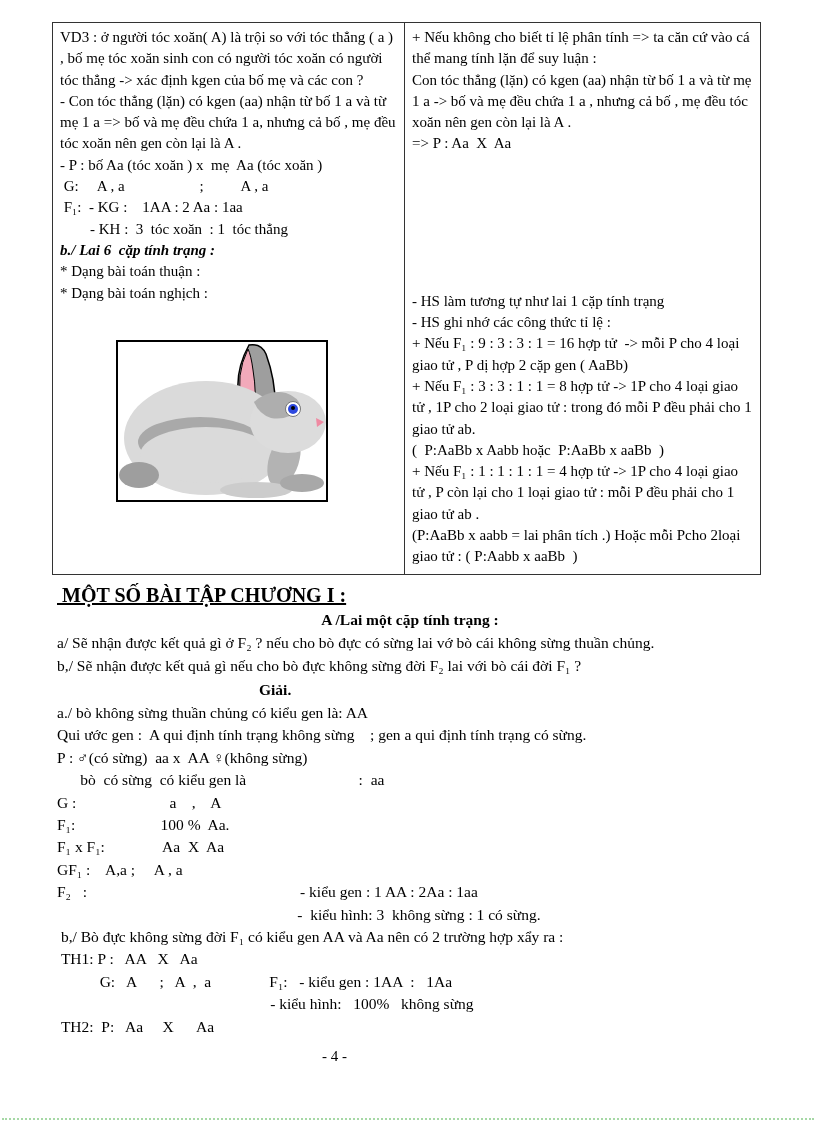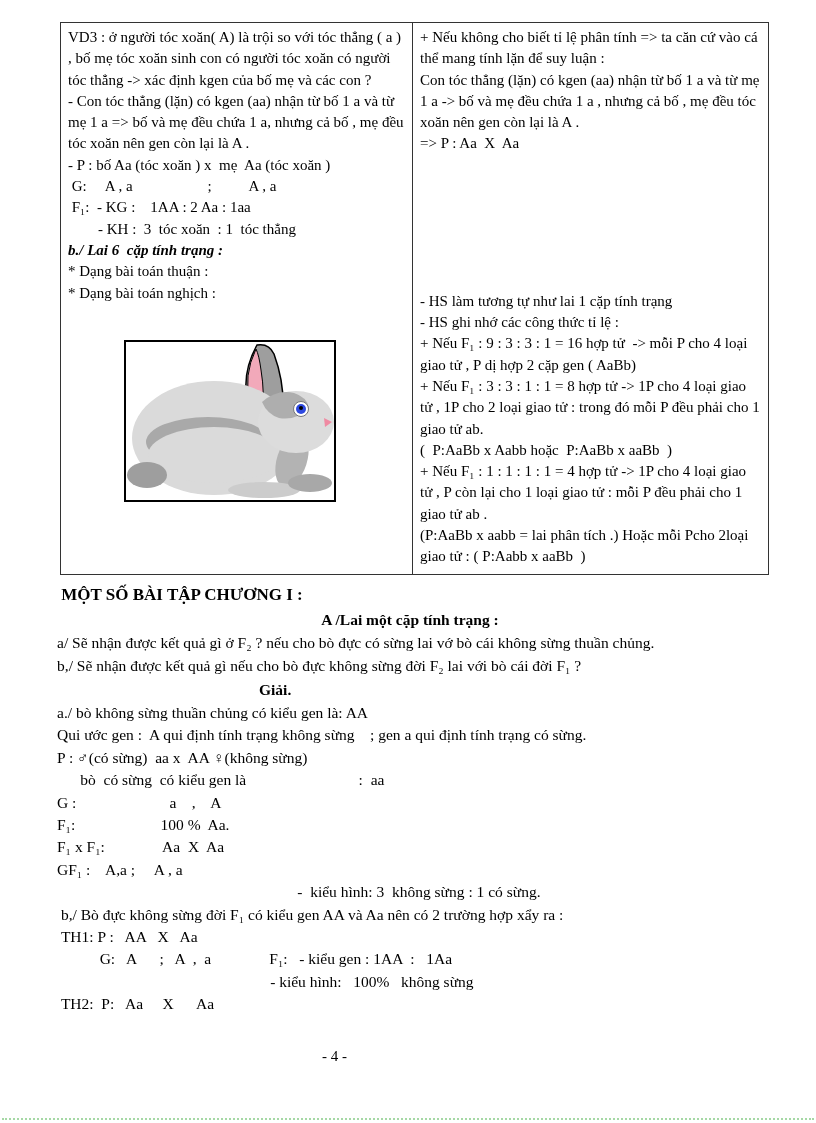--- a/index.html
+++ b/index.html
@@ -8,21 +8,21 @@
     position: relative;
     width: 816px; height: 1123px;
     margin: 0 auto;
     background: #ffffff;
     color: #000;
     font-family: "Liberation Serif", "DejaVu Serif", serif;
     overflow: hidden;
   }
   
   .vd-table {
-    position: absolute; left: 60px; top: 22px;
+    position: absolute; left: 52px; top: 22px;
     width: 708px;
     border-collapse: collapse; table-layout: fixed;
   }
   .vd-table td {
     border: 1.5px solid #333;
     vertical-align: top;
     padding: 4px 6px 6px 7px;
     font-size: 15px;
     line-height: 21.3px;
     height: 548px;
@@ -42,21 +42,22 @@
   }
   
   .below {
     position: absolute; left: 57px; top: 582px;
     width: 706px;
     font-size: 15.5px;
   }
   .line { white-space: pre-wrap; line-height: 23px; }
   .b { font-weight: bold; text-align: center; }
   .heading {
-    font-size: 17px; font-weight: bold;
+    font-size: 20px; font-weight: bold;
+    text-decoration: underline;
     line-height: 26px;
     white-space: pre-wrap;
   }
   .giai {
     font-weight: bold; 
     margin-left: 202px; line-height: 25px;
     white-space: pre-wrap; display: inline-block;
   }
   .sol { white-space: pre-wrap; line-height: 22.4px; }
   .footer-page {
@@ -139,20 +140,21 @@
     <div class="line">b,/ Sẽ nhận được kết quả gì nếu cho bò đực không sừng đời F₂ lai với bò cái đời F₁ ?</div>
     <div><span class="giai">Giải.</span></div>
     <div class="sol">a./ bò không sừng thuần chủng có kiểu gen là: AA</div>
     <div class="sol">Qui ước gen :  A qui định tính trạng không sừng    ; gen a qui định tính trạng có sừng.</div>
     <div class="sol">P : ♂(có sừng)  aa x  AA ♀(không sừng)</div>
     <div class="sol">      bò  có sừng  có kiểu gen là                             :  aa</div>
     <div class="sol">G :                        a    ,    A</div>
     <div class="sol">F₁:                      100 %  Aa.</div>
     <div class="sol">F₁ x F₁:               Aa  X  Aa</div>
     <div class="sol">GF₁ :    A,a ;     A , a</div>
+    <div class="sol">F₂   :                                                       - kiểu gen : 1 AA : 2Aa : 1aa</div>
     <div class="sol">                                                              -  kiểu hình: 3  không sừng : 1 có sừng.</div>
     <div class="sol"> b,/ Bò đực không sừng đời F₁ có kiểu gen AA và Aa nên có 2 trường hợp xẩy ra :</div>
     <div class="sol"> TH1: P :   AA   X   Aa</div>
     <div class="sol">           G:   A      ;   A  ,  a               F₁:   - kiểu gen : 1AA  :   1Aa</div>
     <div class="sol">                                                       - kiểu hình:   100%   không sừng</div>
     <div class="sol"> TH2:  P:   Aa     X      Aa</div>
   </div>
 
   <div class="footer-page">- 4 -</div>
   <div class="bottom-dotted"></div>

